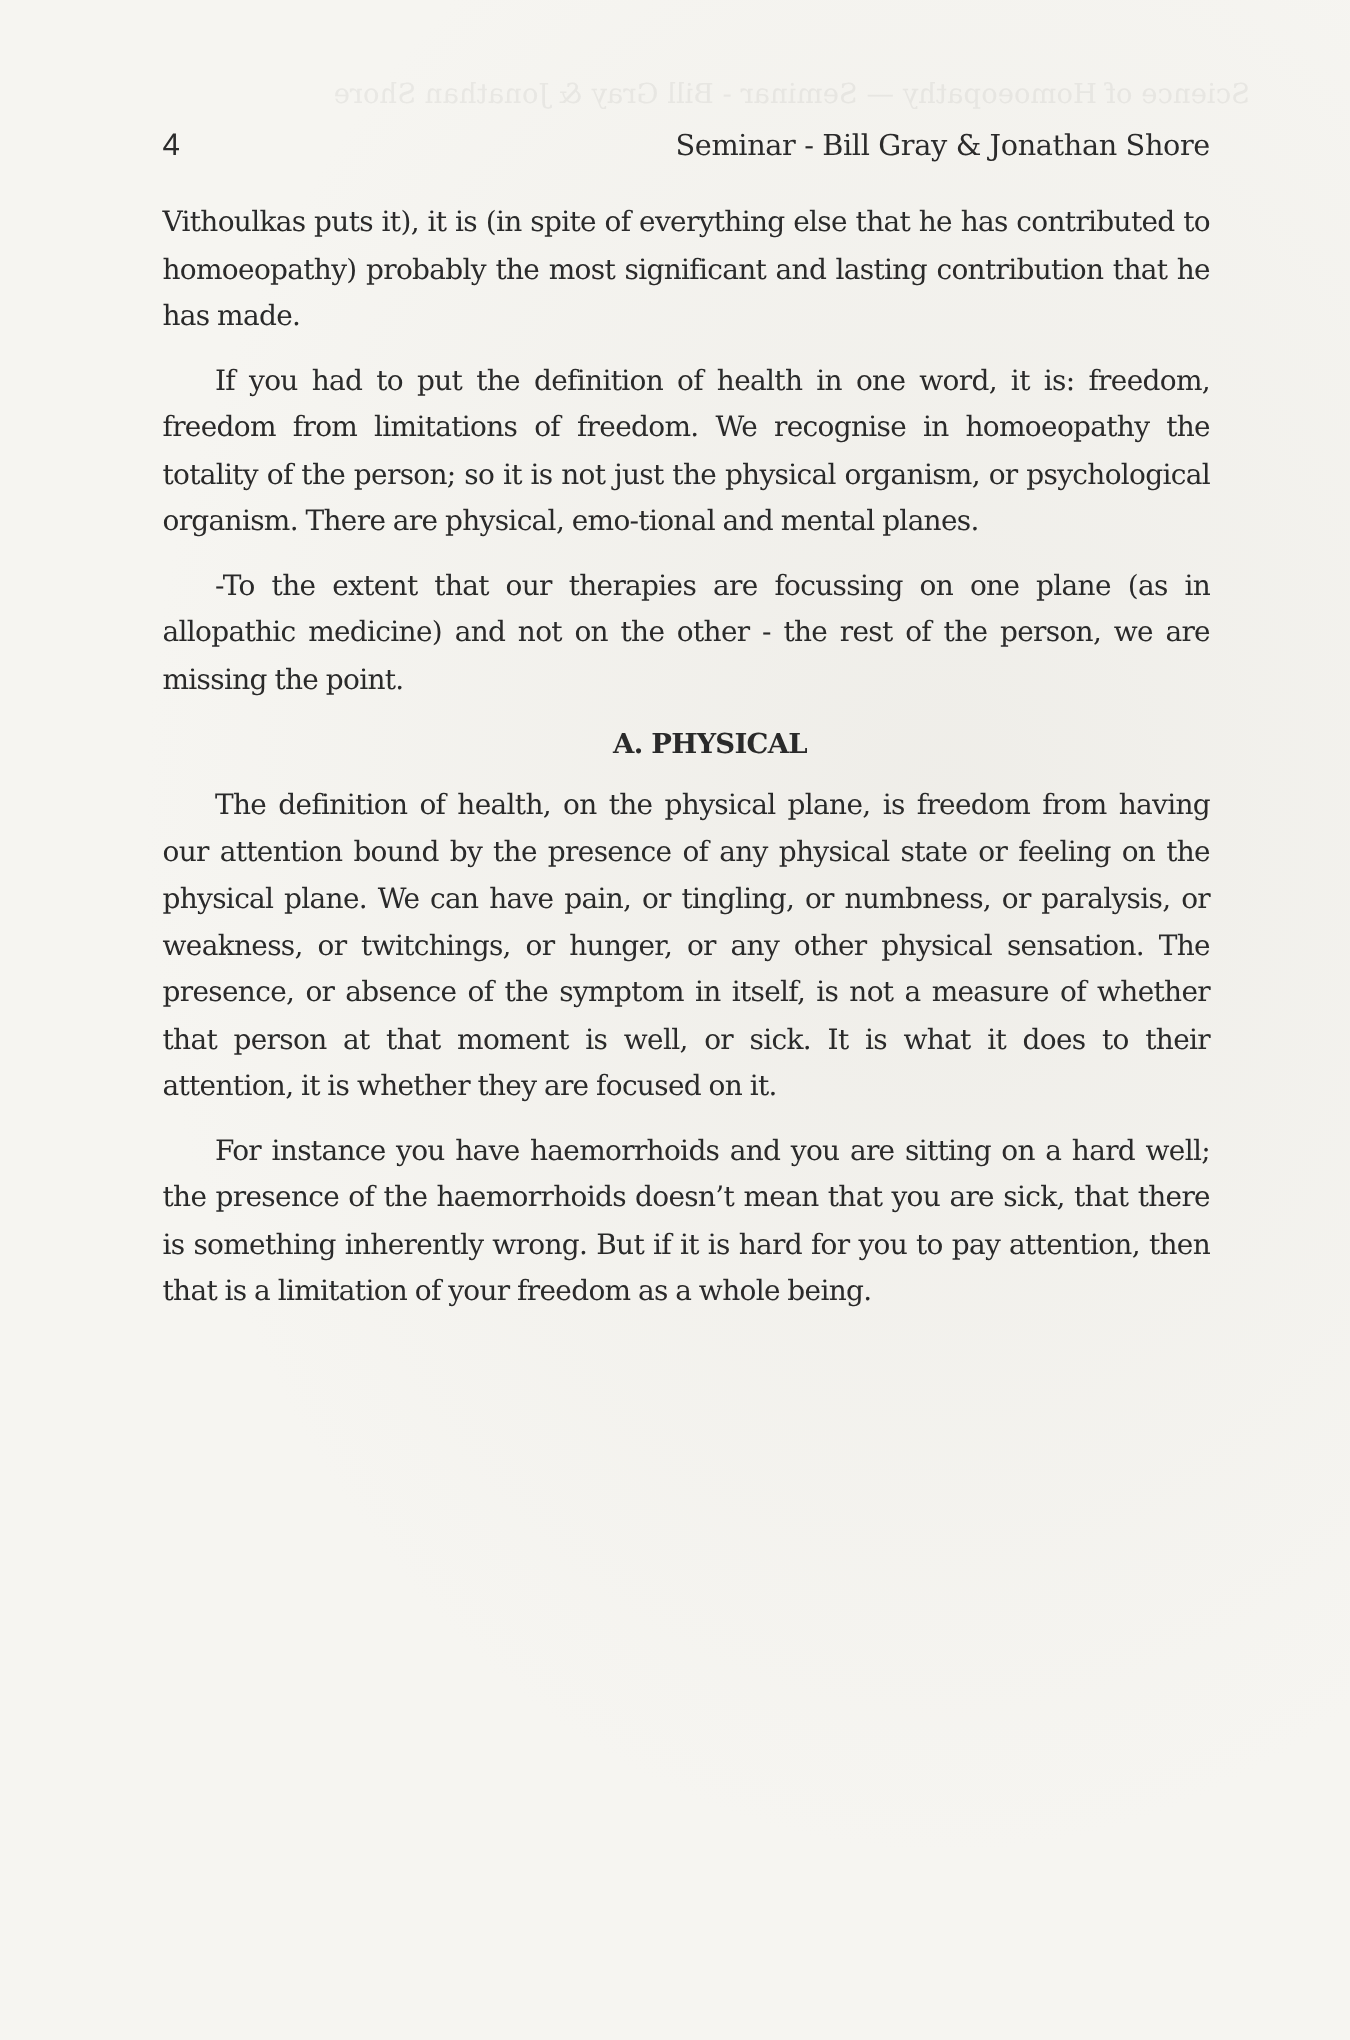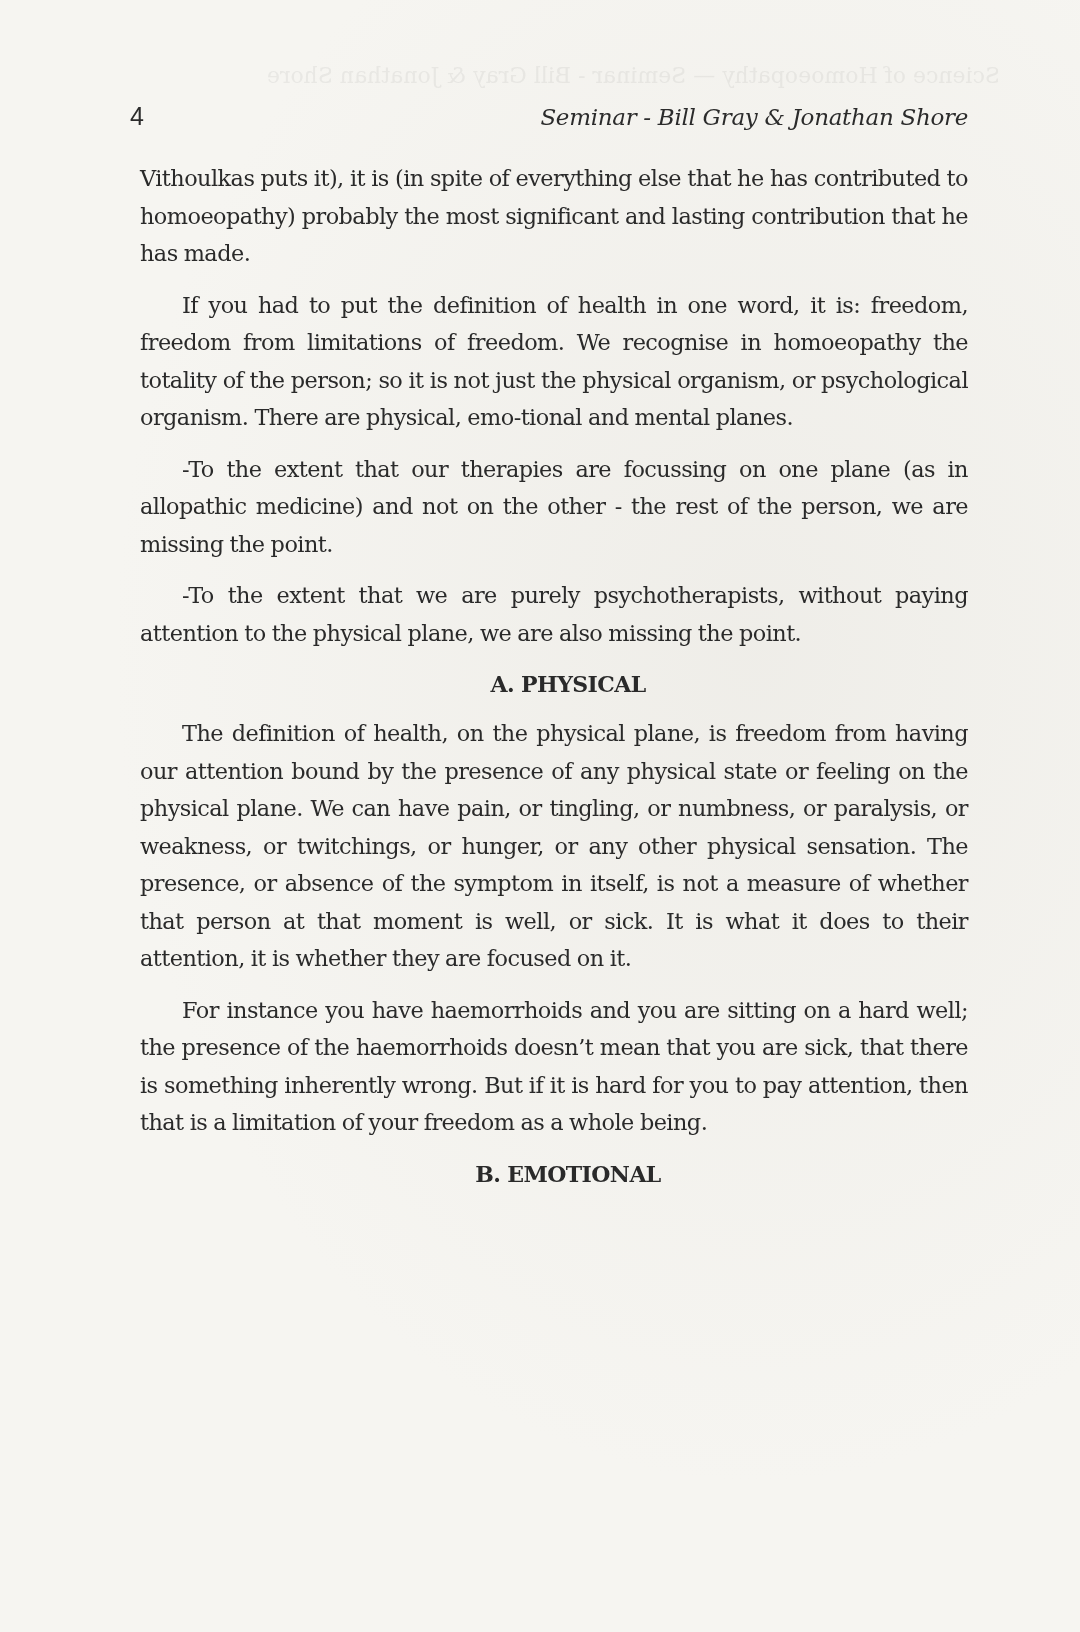--- a/index.html
+++ b/index.html
@@ -46,33 +46,32 @@
       justify-content: space-between;
       align-items: baseline;
     }
     .page-number {
       font-family: "Liberation Sans", sans-serif;
       font-size: 25px;
       color: #2b2b2b;
     }
     .running-head {
       font-family: "DejaVu Serif", serif;
-      font-style: italic;
       font-size: 23px;
       color: #2b2b2b;
       letter-spacing: -0.3px;
     }
     .body-text {
       position: absolute;
       top: 160px;
       left: 126px;
       width: 842px;
     }
     .para {
-      margin: 0 0 14px 14px;
+      margin: 0 0 14px 4px;
       font-size: 22.4px;
       line-height: 37.5px;
       text-align: justify;
       letter-spacing: -0.55px;
       word-spacing: -0.5px;
     }
     .para.indent {
       text-indent: 42px;
     }
     .section-heading {
@@ -93,22 +92,20 @@
 
   <div class="header">
     <span class="page-number">4</span>
     <span class="running-head">Seminar - Bill Gray &amp; Jonathan Shore</span>
   </div>
 
   <div class="body-text">
     <p class="para">Vithoulkas puts it), it is (in spite of everything else that he has contributed to homoeopathy) probably the most significant and lasting contribution that he has made.</p>
     <p class="para indent">If you had to put the definition of health in one word, it is: freedom, freedom from limitations of freedom. We recognise in homoeopathy the totality of the person; so it is not just the physical organism, or psychological organism. There are physical, emo-tional and mental planes.</p>
     <p class="para indent">-To the extent that our therapies are focussing on one plane (as in allopathic medicine) and not on the other - the rest of the person, we are missing the point.</p>
-    <p class="para indent">-To the extent that we are purely psychotherapists, without paying attention to the physical plane, we are also missing the point.</p>
 
     <h3 class="section-heading">A. PHYSICAL</h3>
     <p class="para indent">The definition of health, on the physical plane, is freedom from having our attention bound by the presence of any physical state or feeling on the physical plane. We can have pain, or tingling, or numbness, or paralysis, or weakness, or twitchings, or hunger, or any other physical sensation. The presence, or absence of the symptom in itself, is not a measure of whether that person at that moment is well, or sick. It is what it does to their attention, it is whether they are focused on it.</p>
     <p class="para indent">For instance you have haemorrhoids and you are sitting on a hard well; the presence of the haemorrhoids doesn’t mean that you are sick, that there is something inherently wrong. But if it is hard for you to pay attention, then that is a limitation of your freedom as a whole being.</p>
 
-    <h3 class="section-heading">B. EMOTIONAL</h3>
   </div>
 
 </div>
 
 </body></html>

